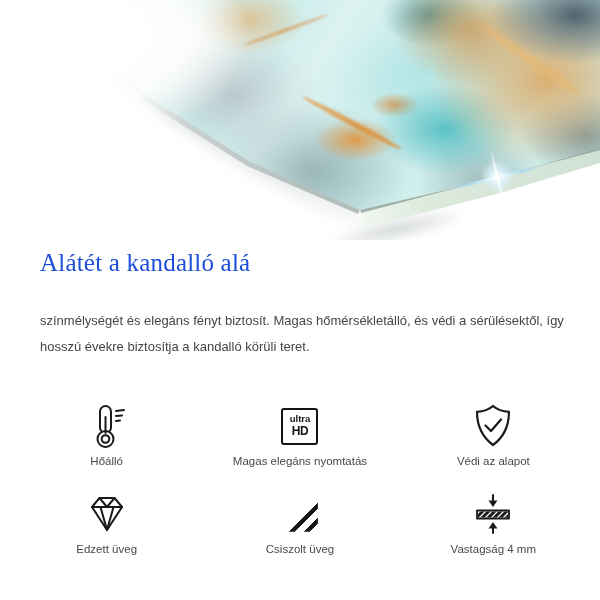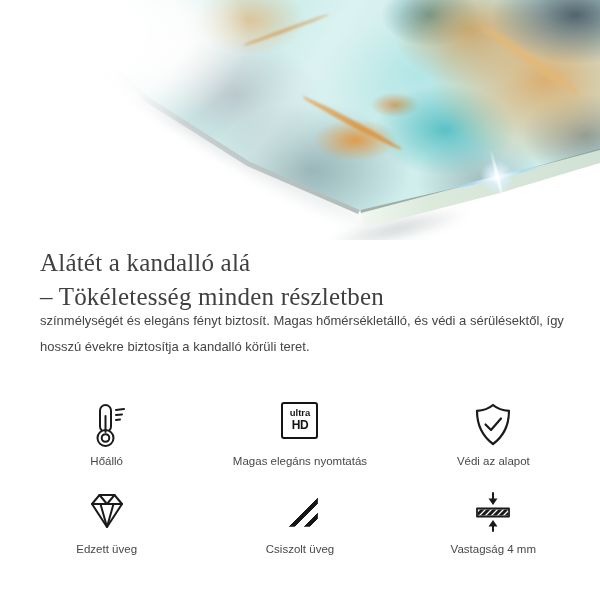--- a/index.html
+++ b/index.html
@@ -62,29 +62,29 @@
   .sp-glow{left:-17px;top:-17px;width:34px;height:34px;border-radius:50%;
     background:radial-gradient(circle,#ffffff 0%,rgba(219,240,250,.85) 32%,rgba(219,240,250,0) 70%);}
   .sp-ray-h{left:-46px;top:-1.5px;width:92px;height:3px;border-radius:2px;transform:rotate(-14deg);
     background:linear-gradient(to right,rgba(170,218,240,0),rgba(170,218,240,.9) 22%,#ffffff 50%,rgba(170,218,240,.9) 78%,rgba(170,218,240,0));}
   .sp-ray-v{left:-1.5px;top:-29px;width:3px;height:58px;border-radius:2px;transform:rotate(-14deg);
     background:linear-gradient(to bottom,rgba(170,218,240,0),rgba(255,255,255,.95) 50%,rgba(170,218,240,0));}
 
   
   .title{position:absolute;left:40px;top:229px;
     font-family:"Liberation Serif",serif;font-size:25px;line-height:34px;
-    color:#404040;font-weight:400;letter-spacing:.2px;}
+    color:#1d4ed8;font-weight:400;letter-spacing:.2px;}
   .desc{position:absolute;left:40px;top:308px;font-size:13px;line-height:26px;
     color:#454545;white-space:nowrap;}
 
   
   .features{position:absolute;left:10px;top:402px;width:580px;
     display:grid;grid-template-columns:repeat(3,1fr);row-gap:22px;}
   .feature{display:flex;flex-direction:column;align-items:center;}
-  .icon-box{height:48px;display:flex;justify-content:center;}
+  .icon-box{height:48px;display:flex;align-items:center;justify-content:center;}
   .f-label{margin-top:4px;font-size:11.5px;line-height:14px;color:#484848;text-align:center;}
   .icon-svg{stroke:#1a1a1a;fill:none;stroke-width:2;stroke-linecap:round;stroke-linejoin:round;}
 
   .uhd-box{width:33px;height:33px;border:2.5px solid #141414;border-radius:3px;
     display:flex;flex-direction:column;align-items:center;justify-content:center;color:#141414;}
   .uhd-top{font-size:9.5px;font-weight:700;line-height:10px;}
   .uhd-bottom{font-size:12px;font-weight:700;line-height:15px;letter-spacing:-.5px;}
 
   .stripes{width:38px;height:38px;
     clip-path:polygon(97% 7%,97% 97%,7% 97%);
@@ -108,21 +108,20 @@
   <div class="layer corner-fade"></div>
   <div class="sparkle">
     <span class="sp-glow"></span>
       <span class="sp-ray-h"></span>
       <span class="sp-ray-v"></span>
   </div>
 </div>
 
 <h1 class="title">
   <span>Alátét a kandalló alá</span><br>
-  <span>– Tökéletesség minden részletben</span>
 </h1>
 
 <div class="desc">
   <div>színmélységét és elegáns fényt biztosít. Magas hőmérsékletálló, és védi a sérülésektől, így</div>
   <div>hosszú évekre biztosítja a kandalló körüli teret.</div>
 </div>
 
 <div class="features">
 
   <div class="feature">

